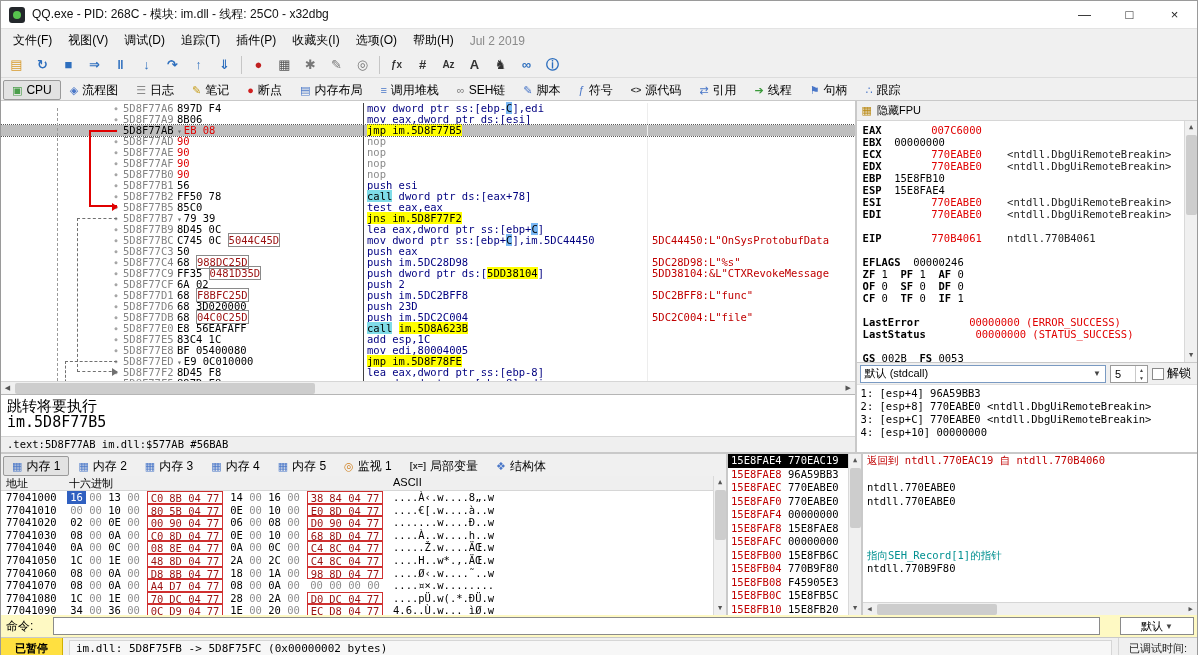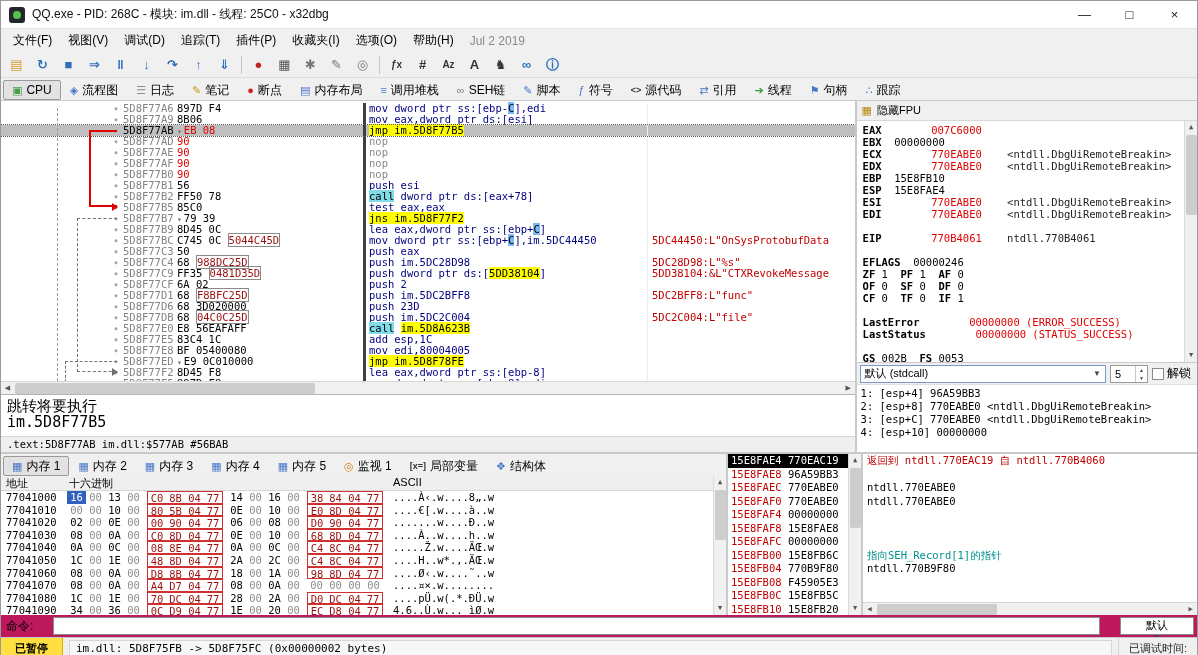--- a/index.html
+++ b/index.html
@@ -40,21 +40,21 @@
 
   .disasm { height:280px; background:#fff; position:relative; overflow:hidden; font-family:"DejaVu Sans Mono",monospace; font-size:10.5px; }
   .disasm-rows { position:absolute; inset:2px 0 0 0; }
   .drow { height:11px; line-height:11px; display:flex; white-space:pre; }
   .drow.sel { background:var(--sel); outline:1px dotted #555; }
   .gcell { width:108px; flex:0 0 auto; }
   .dotc { width:14px; flex:0 0 auto; text-align:center; font-size:5px; color:#a5a5a5; line-height:11px; }
   .addr { width:54px; flex:0 0 auto; color:#838383; }
   .drow.sel .addr { color:#000; }
   .bytes { width:186px; flex:0 0 auto; }
-  .instr { width:284px; flex:0 0 auto; color:#000080; border-left:3px solid #404040; padding-left:3px; }
+  .instr { width:284px; flex:0 0 auto; color:#000080; border-left:1px solid #404040; padding-left:3px; }
   .cmnt { flex:1; color:var(--cmt); border-left:1px solid #ededed; padding-left:4px; overflow:hidden; }
   .mark { color:#707070; margin-right:2px; font-size:8px; }
   .b-red { color:var(--chg-red); }
   .b-box { border:1px solid #8a8a8a; color:#9a1010; }
   .t-y { background:var(--hl-y); color:#000; }
   .t-c { background:var(--call-bg); color:#000; }
   .t-hl { background:var(--tok-hl); color:#000; }
   .t-g { color:#8a8a8a; }
   .jarr { position:absolute; }
   .ahead { position:absolute; width:0; height:0; border-top:4px solid transparent; border-bottom:4px solid transparent; }
@@ -119,24 +119,24 @@
   .s-row.esp .s-addr, .s-row.esp .s-val { color:#fff; }
 
   .stack-comments { flex:1; background:#fff; border-left:2px solid #c9c9c9; position:relative; font-family:"DejaVu Sans Mono",monospace; font-size:10.5px; overflow:hidden; }
   .sc-rows { position:absolute; inset:0 0 13px 0; overflow:hidden; }
   .sc-row { height:13.5px; line-height:13.5px; padding-left:4px; white-space:pre; overflow:hidden; }
   .sc-red { color:var(--cmt); }
   .sc-teal { color:var(--teal); }
   .sc-hscroll { position:absolute; left:0; right:0; bottom:0; }
 
   
-  .command-row { height:22px; display:flex; align-items:center; gap:20px; padding:1px 3px; background:#be185d; flex:0 0 auto; }
+  .command-row { height:22px; display:flex; align-items:center; gap:20px; padding:1px 3px; background:#fef9c3; flex:0 0 auto; }
   .cmd-label { font-size:12px; padding-left:2px; }
   .cmd-input { flex:1; height:18px; border:1px solid #8a8a8a; background:#fff; font-size:11px; padding:0 4px; font-family:"DejaVu Sans Mono",monospace; outline:none; }
-  .cmd-combo { width:74px; height:18px; background:#fff; border:1px solid #8a8a8a; display:flex; align-items:center; justify-content:space-between; padding:0 20px; font-size:11px;flex-direction:column; }
+  .cmd-combo { width:74px; height:18px; background:#fff; border:1px solid #8a8a8a; display:flex; align-items:center; justify-content:space-between; padding:0 20px; font-size:11px; }
   .statusbar { height:21px; display:flex; align-items:center; background:#f0f0f0; border-top:1px solid #c9c9c9; font-size:11px; flex:0 0 auto; }
   .paused { background:var(--paused); font-weight:bold; padding:2px 14px; height:100%; display:flex; align-items:center; border-right:1px solid #d0b000; }
   .status-msg { flex:1; margin:1px 6px; padding:1px 6px; border:1px solid #d6d6d6; background:#f7f7f7; height:17px; line-height:14px; overflow:hidden; }
   .status-right { padding:0 10px; border-left:1px solid #d6d6d6; color:#222; height:100%; display:flex; align-items:center; }
 </style>
 </head>
 <body>
 
 <div class="window">
 

